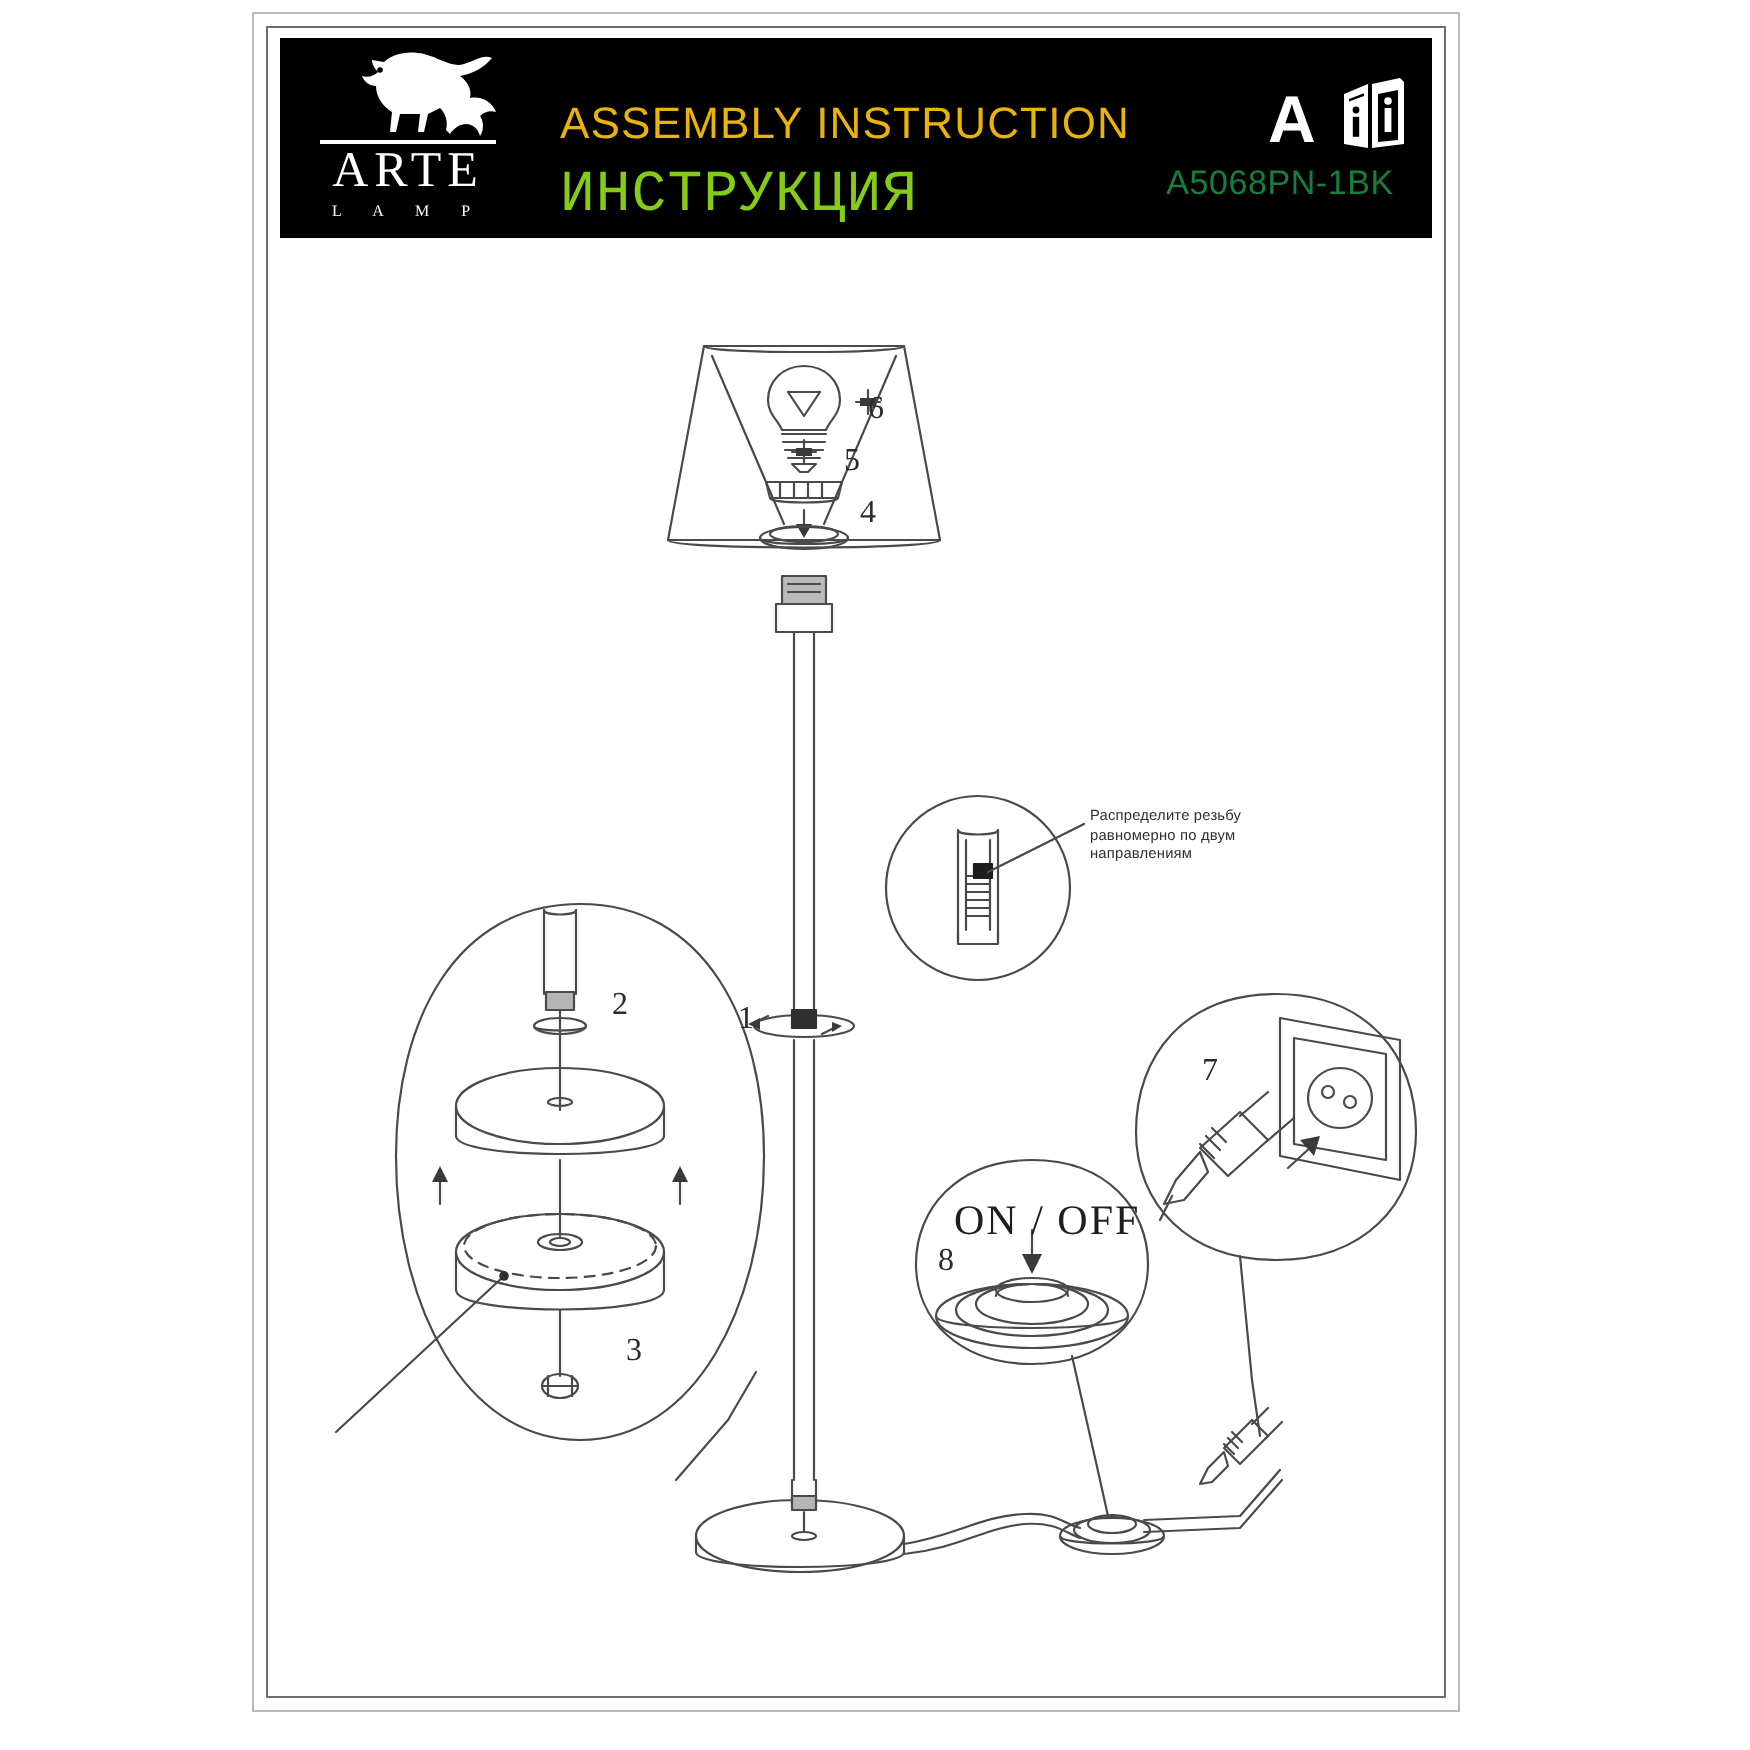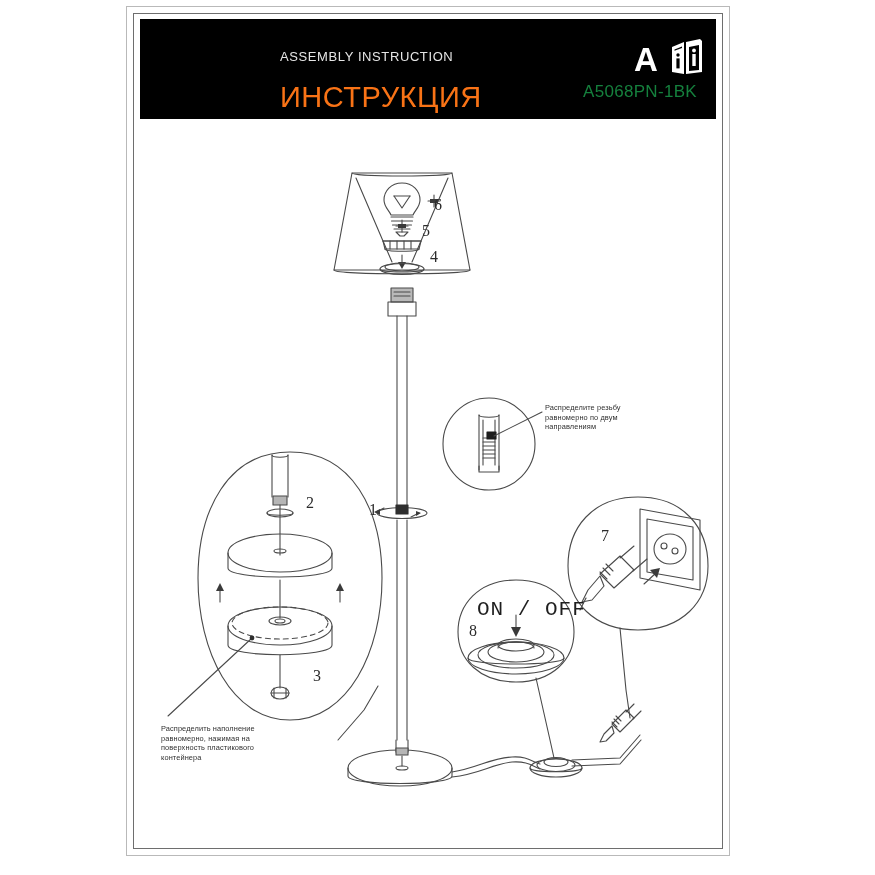--- a/index.html
+++ b/index.html
@@ -16,49 +16,62 @@
   .header{position:absolute;left:140px;top:19px;width:576px;height:100px;background:#000;
           box-sizing:border-box;}
   .logo-wrap{position:absolute;left:18px;top:4px;width:96px;height:92px;}
   .logo-griffin{position:absolute;left:4px;top:2px;width:88px;height:44px;}
   .logo-rule{position:absolute;left:2px;top:47px;width:88px;height:2px;background:#fff;}
   .logo-arte{position:absolute;left:0px;top:49px;width:92px;text-align:center;color:#fff;
              font-family:"Liberation Serif",serif;font-size:25px;letter-spacing:3px;line-height:28px;}
   .logo-lamp{position:absolute;left:0px;top:78px;width:92px;text-align:center;color:#fff;
              font-family:"Liberation Serif",serif;font-size:8px;letter-spacing:7px;}
 
-  .hdr-en{position:absolute;left:140px;top:30px;color:#e5e5e5;font-size:13px;letter-spacing:.6px;
+  .hdr-en{position:absolute;left:140px;top:30px;color:#eab308;font-size:22px;letter-spacing:.6px;
           font-family:"Liberation Sans",sans-serif;}
-  .hdr-ru{position:absolute;left:140px;top:62px;color:#f97316;font-size:29px;letter-spacing:.5px;
-          font-family:Liberation Sans, sans-serif;}
+  .hdr-ru{position:absolute;left:140px;top:62px;color:#84cc16;font-size:29px;letter-spacing:.5px;
+          font-family:Liberation Mono, monospace;}
   .hdr-model{position:absolute;left:440px;top:63px;width:120px;text-align:center;color:#15803d;
              font-size:17px;letter-spacing:.3px;}
   .hdr-A{position:absolute;left:494px;top:22px;color:#fff;font-size:33px;font-weight:bold;
          font-family:"Liberation Sans",sans-serif;}
   .hdr-book{position:absolute;left:530px;top:19px;width:34px;height:38px;}
 
   
   .canvas{position:absolute;left:0;top:0;width:875px;height:875px;}
 
   .num{position:absolute;font-family:"Liberation Serif",serif;font-size:16px;color:#2b2b2b;}
   .note{position:absolute;font-family:Liberation Sans, sans-serif;font-size:7.4px;
         color:#2f2f2f;line-height:9.6px;letter-spacing:.1px;}
-  .onoff{position:absolute;font-family:Liberation Mono, monospace;font-size:21px;color:#1e1e1e;
+  .onoff{position:absolute;font-family:Liberation Serif, serif;font-size:21px;color:#1e1e1e;
          letter-spacing:1px;}
 </style>
 </head>
 <body>
 
 <div id="page">
 
   <div class="page-frame"></div>
   <div class="page-frame-inner"></div>
 
   <div class="header">
 
+    <div class="logo-wrap">
+      <svg class="logo-griffin" viewBox="0 0 88 44">
+        <path fill="#ffffff" d="M30 6 C34 2 42 0 50 2 C58 4 64 9 70 7 C76 5 80 2 84 4
+          C80 9 74 12 68 13 C72 16 74 20 73 24 C79 23 84 26 86 31 C83 30 80 31 78 33
+          C80 36 80 40 78 43 C77 39 74 37 71 37 C68 37 65 39 63 42 L61 40
+          C62 36 61 32 58 29 L52 32 L50 41 L47 41 L48 32 L38 32 L36 41 L33 41 L34 31
+          C29 28 26 23 26 18 C23 18 20 16 19 13 C22 14 25 13 27 11 C25 9 24 7 24 5 Z"></path>
+        <circle cx="28" cy="10" r="1.4" fill="#000"></circle>
+      </svg>
+      <div class="logo-rule"></div>
+      <div class="logo-arte">ARTE</div>
+      <div class="logo-lamp">L A M P</div>
+    </div>
 
     <div class="hdr-en">ASSEMBLY INSTRUCTION</div>
     <div class="hdr-ru">ИНСТРУКЦИЯ</div>
     <div class="hdr-A">A</div>
 
     <svg class="hdr-book" viewBox="0 0 34 38">
       <path fill="#ffffff" d="M2 9 L14 4 L14 36 L2 34 Z"></path>
       <path fill="#ffffff" d="M16 4 L30 1 L32 3 L32 34 L16 36 Z"></path>
       <path fill="#000000" d="M19 9 L29 7 L29 32 L19 33 Z"></path>
       <circle cx="24" cy="12.5" r="1.9" fill="#ffffff"></circle>
@@ -280,15 +293,14 @@
   <div class="num" style="left:369px;top:501px;">1</div>
   <div class="num" style="left:306px;top:494px;">2</div>
   <div class="num" style="left:313px;top:667px;">3</div>
 
   <div class="num" style="left:601px;top:527px;">7</div>
   <div class="num" style="left:469px;top:622px;">8</div>
 
   <div class="onoff" style="left:477px;top:598px;">ON / OFF</div>
 
   <div class="note" style="left:545px;top:403px;width:82px;">Распределите резьбу равномерно по двум направлениям</div>
-  <div class="note" style="left:161px;top:724px;width:104px;">Распределить наполнение равномерно, нажимая на поверхность пластикового контейнера</div>
 
 </div>
 
 </body></html>

